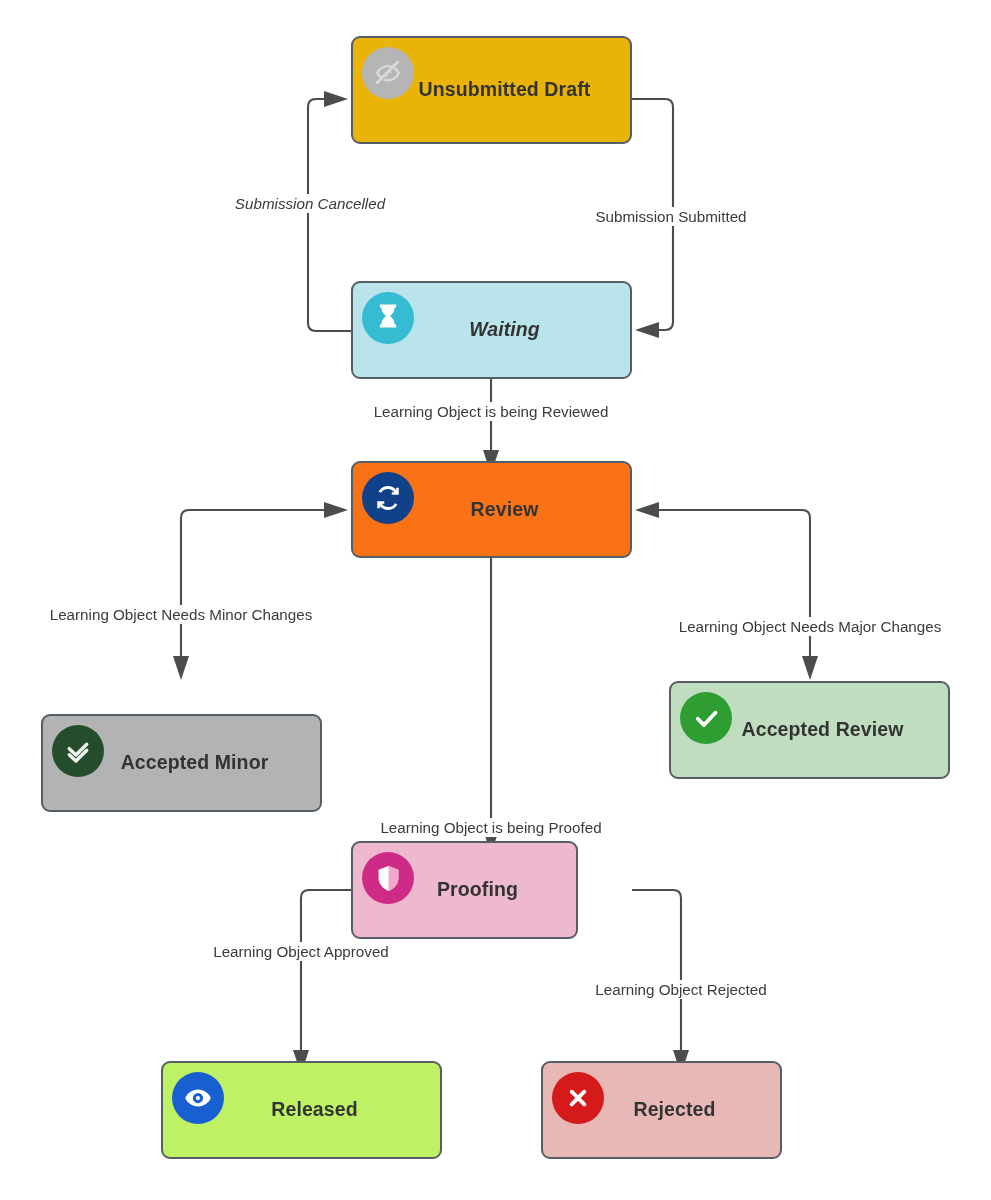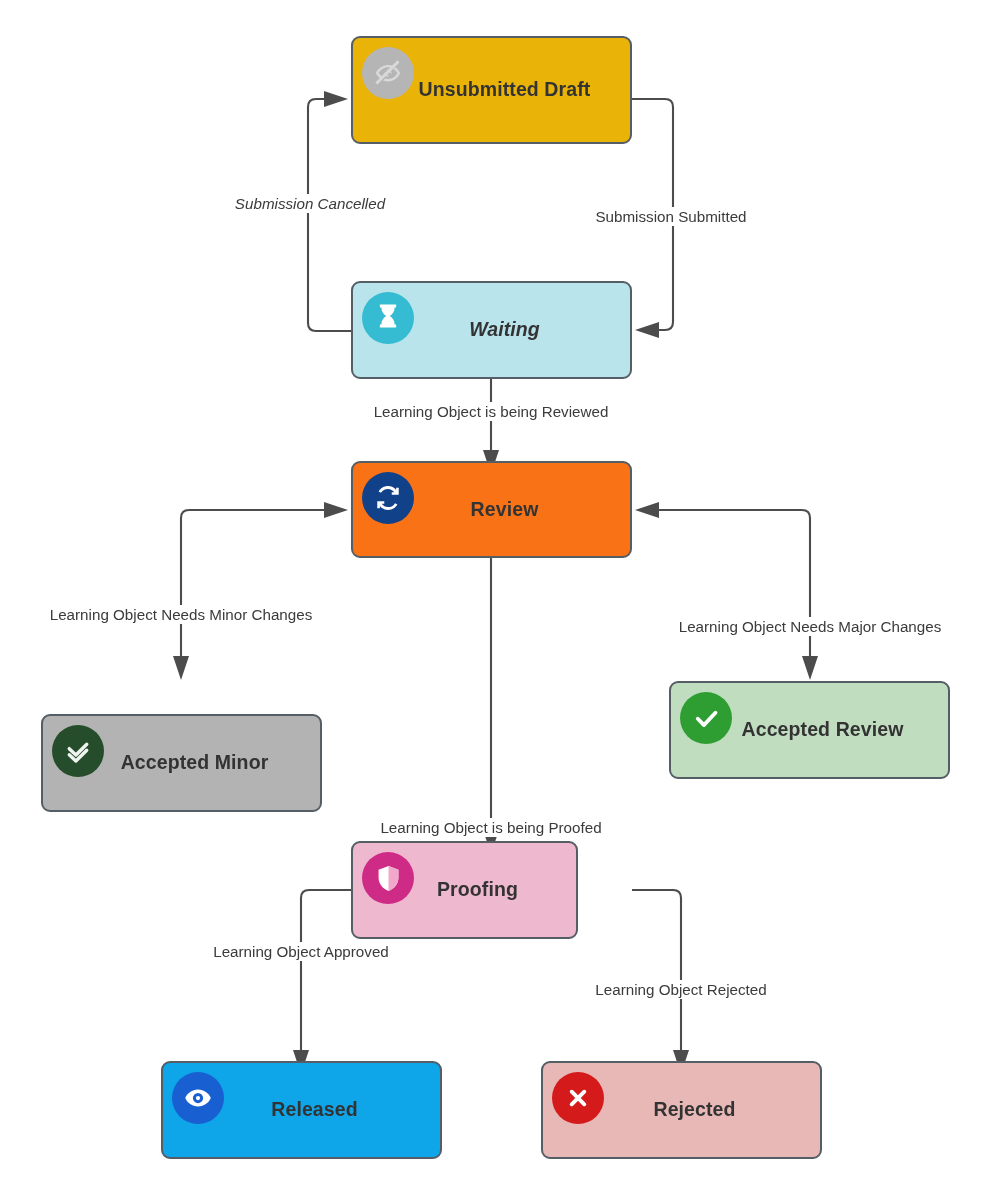--- a/index.html
+++ b/index.html
@@ -182,32 +182,32 @@
   <div class="node" style="left:351px; top:841px; width:227px; height:98px; background:#eeb9ce;">
     <span class="node-icon" style="background:#ce2b86;">
       <svg width="25" height="29" viewBox="0 0 20 24" fill="none">
         <path d="M10 1.6 L18.2 4.7 V11.4 C18.2 16.4 14.8 20.6 10 22.3 C5.2 20.6 1.8 16.4 1.8 11.4 V4.7 Z" fill="#ffffff"></path>
         <path d="M10 1.6 L18.2 4.7 V11.4 C18.2 16.4 14.8 20.6 10 22.3 Z" fill="#f2a8cb"></path>
       </svg>
     </span>
     <span class="node-label">Proofing</span>
   </div>
 
-  <div class="node" style="left:161px; top:1061px; width:281px; height:98px; background:#0ea5e9;">
+  <div class="node" style="left:161px; top:1061px; width:281px; height:98px; background:#bef264;">
     <span class="node-icon" style="background:#1860d2;">
       <svg width="30" height="30" viewBox="0 0 24 24">
         <path d="M12 5.2C7.3 5.2 3.4 8.1 1.8 12c1.6 3.9 5.5 6.8 10.2 6.8S20.6 15.9 22.2 12C20.6 8.1 16.7 5.2 12 5.2z" fill="#ffffff"></path>
         <circle cx="12" cy="12" r="4.1" fill="#1860d2"></circle>
         <circle cx="12" cy="12" r="1.7" fill="#ffffff"></circle>
       </svg>
     </span>
     <span class="node-label">Released</span>
   </div>
 
-  <div class="node" style="left:541px; top:1061px; width:281px; height:98px; background:#e8b8b7;">
+  <div class="node" style="left:541px; top:1061px; width:241px; height:98px; background:#e8b8b7;">
     <span class="node-icon" style="background:#d41a1a;">
       <svg width="26" height="26" viewBox="0 0 24 24" fill="none" stroke="#ffffff" stroke-width="3.6" stroke-linecap="round">
         <line x1="6.2" y1="6.2" x2="17.8" y2="17.8"></line>
         <line x1="17.8" y1="6.2" x2="6.2" y2="17.8"></line>
       </svg>
     </span>
     <span class="node-label">Rejected</span>
   </div>
 
   <div class="edge-label anchor-center" style="left:310px; top:194px;font-style:italic;">Submission Cancelled</div>

